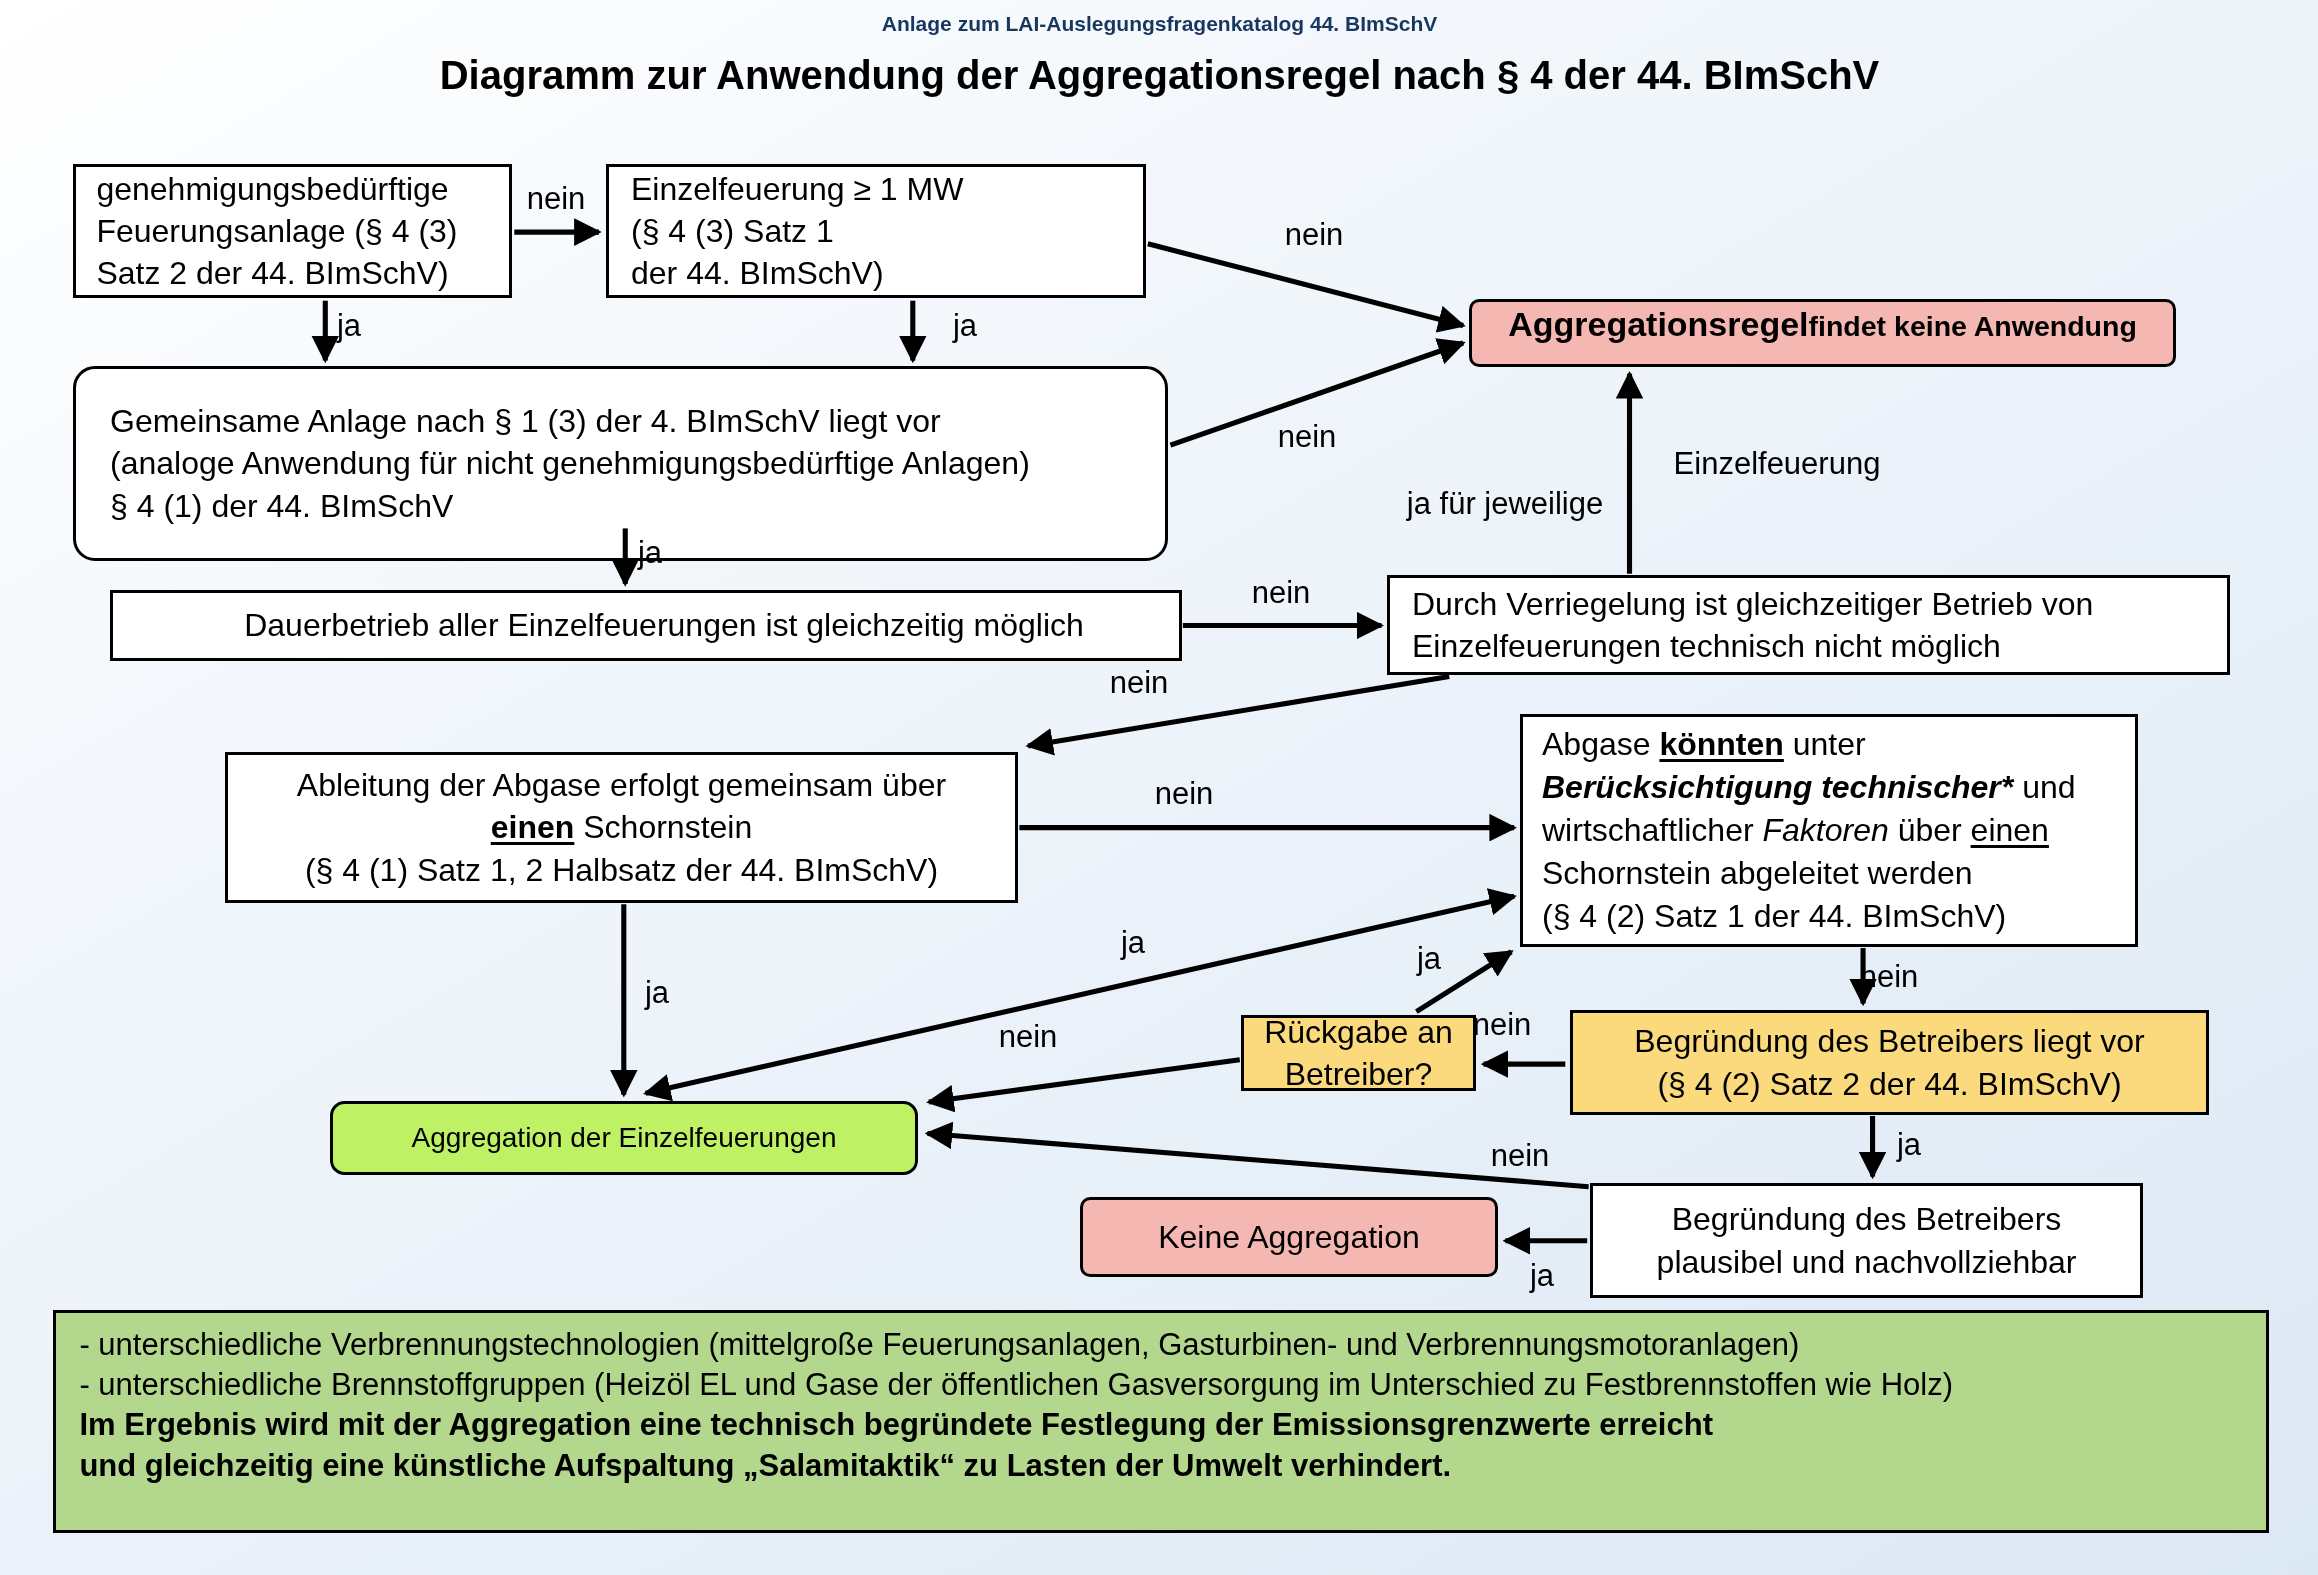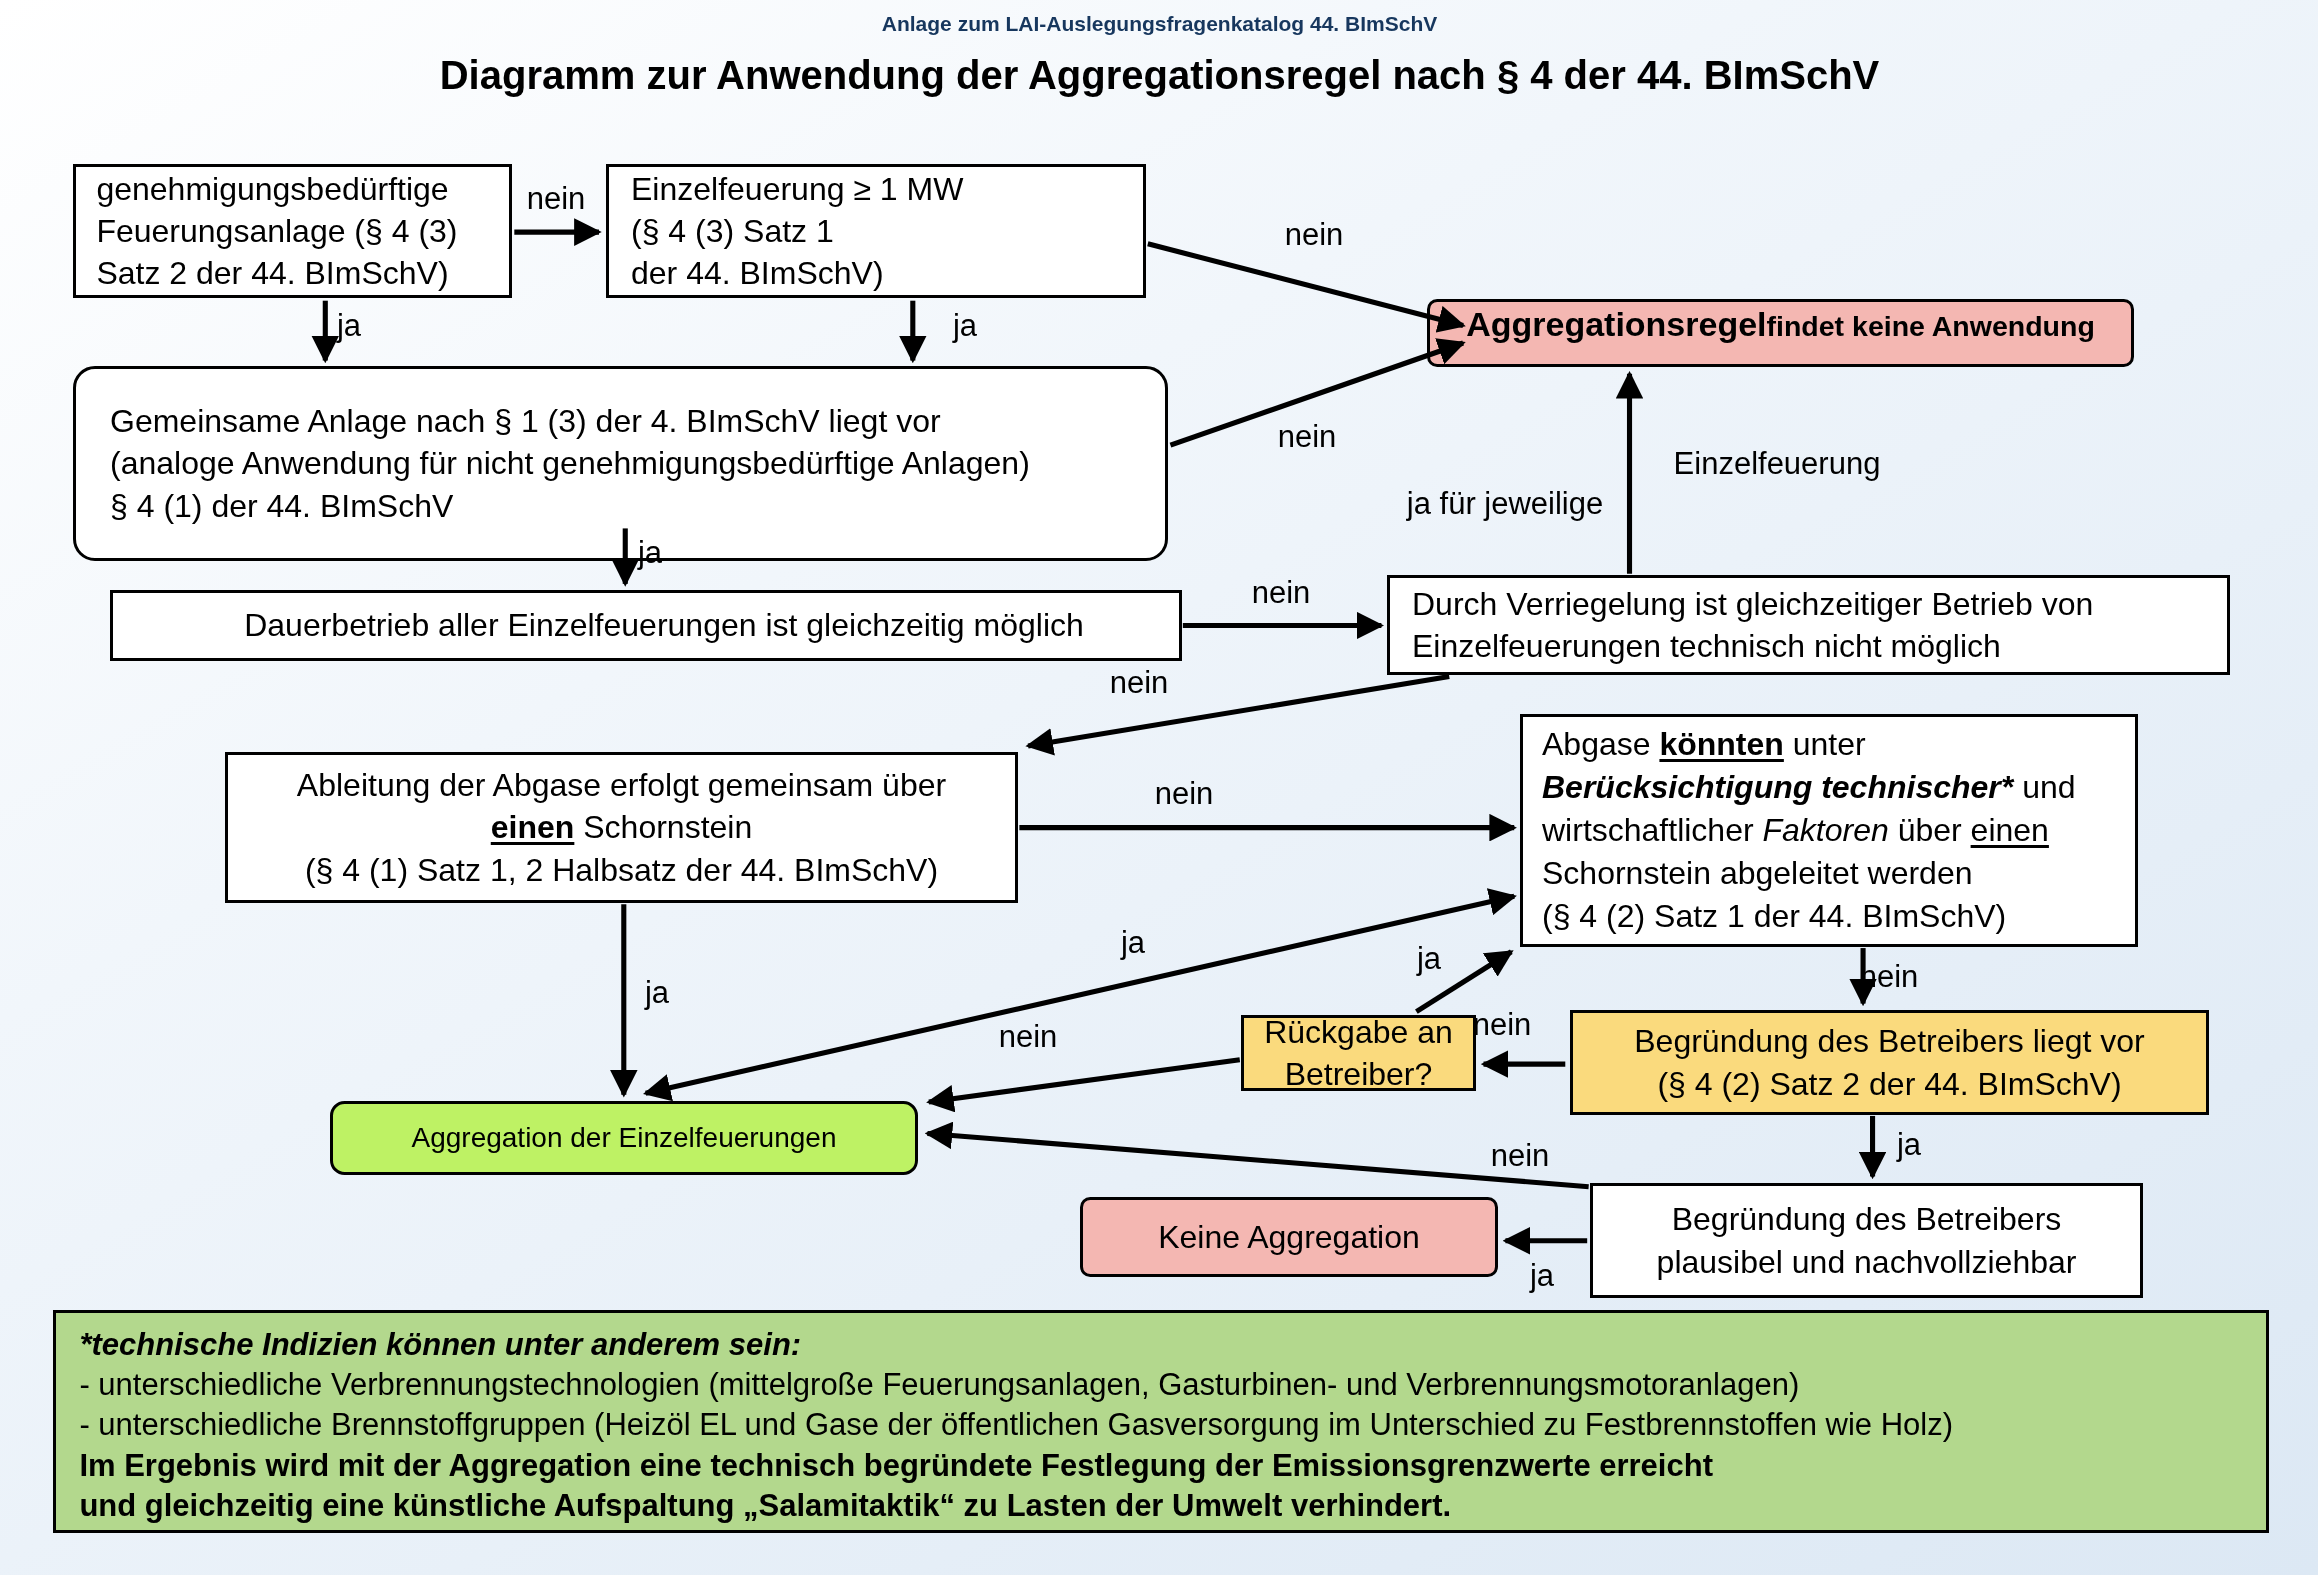--- a/index.html
+++ b/index.html
@@ -47,21 +47,21 @@
     <div>Feuerungsanlage (§ 4 (3)</div>
     <div>Satz 2 der 44. BImSchV)</div>
   </div>
 
   <div class="node left" style="left:606px;top:164px;width:540px;height:134px;padding-left:22px;">
     <div>Einzelfeuerung ≥ 1 MW</div>
     <div>(§ 4 (3) Satz 1</div>
     <div>der 44. BImSchV)</div>
   </div>
 
-  <div class="node ctr pink" style="left:1427px;top:299px;width:707px;height:68px;flex-direction:row;align-items:baseline;">
+  <div class="node ctr pink" style="left:1469px;top:299px;width:707px;height:68px;flex-direction:row;align-items:baseline;">
     <span class="b" style="font-size:34px;">Aggregationsregel</span>
       <span class="b" style="font-size:28.5px;"> findet keine Anwendung</span>
   </div>
 
   <div class="node left round" style="left:73px;top:366px;width:1095px;height:195px;padding-left:34px;">
     <div>Gemeinsame Anlage nach § 1 (3) der 4. BImSchV liegt vor</div>
     <div>(analoge Anwendung für nicht genehmigungsbedürftige Anlagen)</div>
     <div>§ 4 (1) der 44. BImSchV</div>
   </div>
 
@@ -105,21 +105,20 @@
   <div class="node ctr pink" style="left:1080px;top:1197px;width:418px;height:80px;">
     <div>Keine Aggregation</div>
   </div>
 
   <div class="node ctr" style="left:1590px;top:1183px;width:553px;height:115px;">
     <div>Begründung des Betreibers</div>
     <div>plausibel und nachvollziehbar</div>
   </div>
 
   <div class="green">
-    <div class="bi">*technische Indizien können unter anderem sein:</div>
     <div>- unterschiedliche Verbrennungstechnologien (mittelgroße Feuerungsanlagen, Gasturbinen- und Verbrennungsmotoranlagen)</div>
     <div>- unterschiedliche Brennstoffgruppen (Heizöl EL und Gase der öffentlichen Gasversorgung im Unterschied zu Festbrennstoffen wie Holz)</div>
     <div class="b">Im Ergebnis wird mit der Aggregation eine technisch begründete Festlegung der Emissionsgrenzwerte erreicht</div>
     <div class="b">und gleichzeitig eine künstliche Aufspaltung „Salamitaktik“ zu Lasten der Umwelt verhindert.</div>
   </div>
 
   <div class="lbl" style="left:556px;top:199px;">nein</div>
   <div class="lbl" style="left:349px;top:326px;">ja</div>
   <div class="lbl" style="left:965px;top:326px;">ja</div>
   <div class="lbl" style="left:1314px;top:235px;">nein</div>

